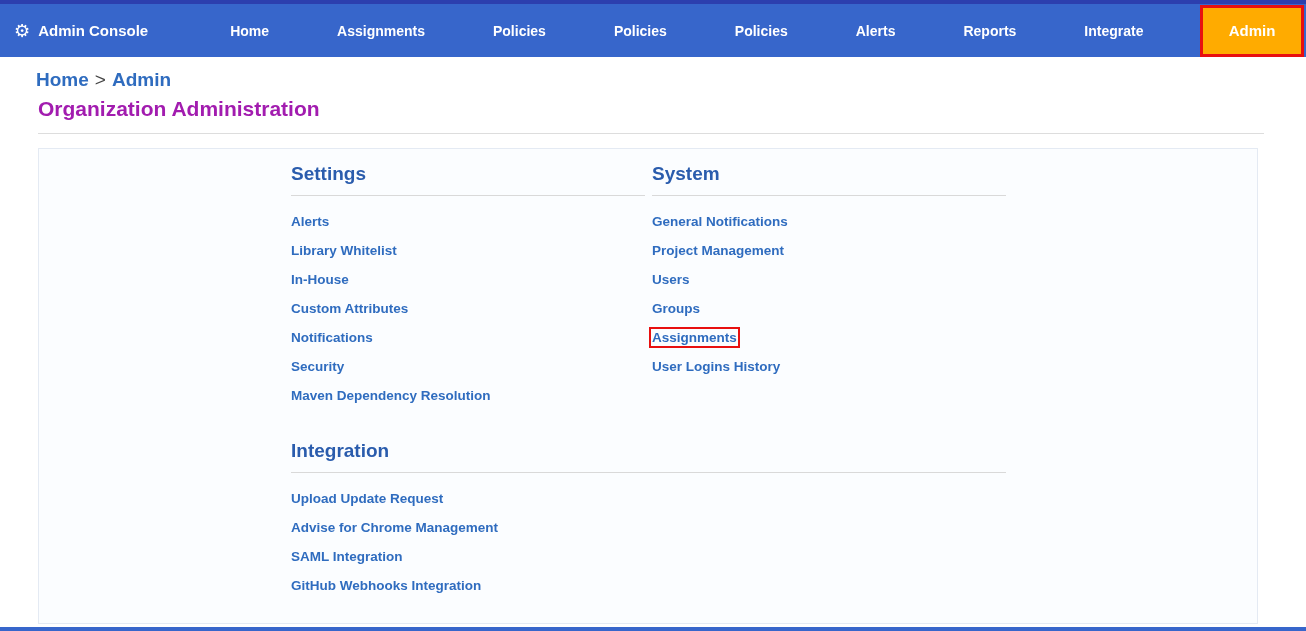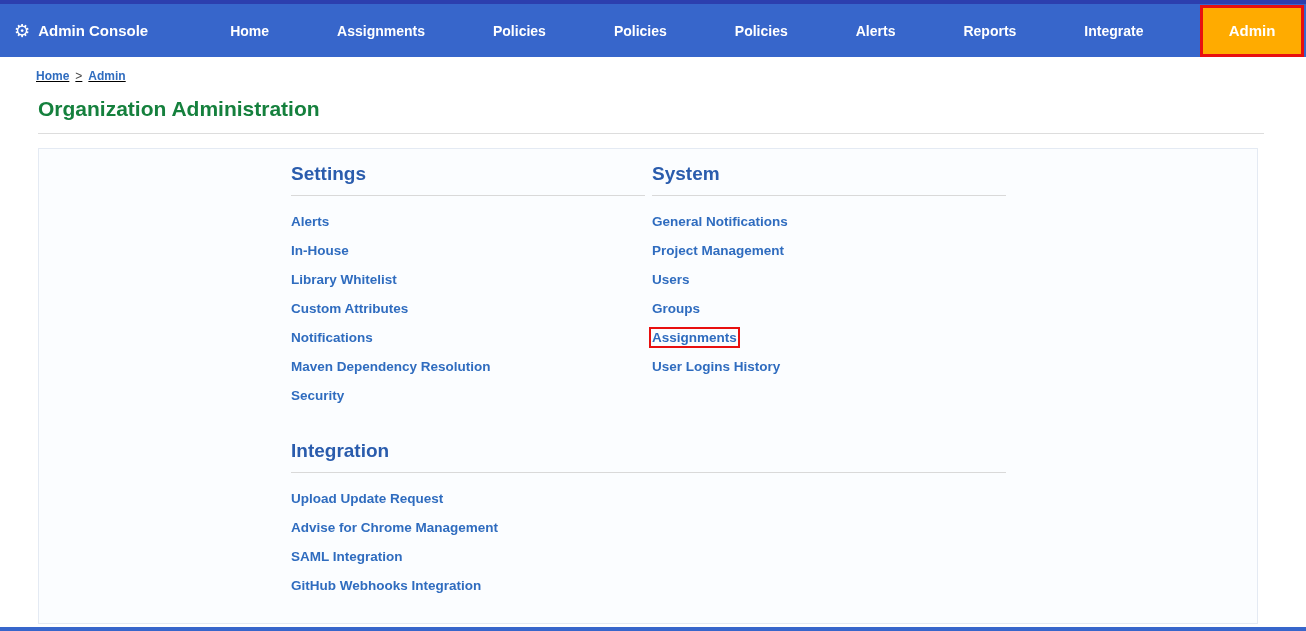--- a/index.html
+++ b/index.html
@@ -37,31 +37,30 @@
     background: #ffab00; color: #ffffff;
     font-family: inherit; font-weight: bold; font-size: 15px;
     border: 3px solid #e81010;
     width: 104px; height: 52px;
     cursor: pointer;
   }
 
   
   .breadcrumb {
     padding: 12px 0 0 36px;
-    font-size: 12px; font-weight: bold;
+    font-size: 19px; font-weight: bold;
     height: 30px;
-    text-decoration: underline;
   }
   .breadcrumb a { color: #2f6cbf; text-decoration: none; cursor: pointer; }
   .breadcrumb .sep { color: #444; margin: 0 6px; font-weight: normal; }
 
   .page-title {
     margin: 10px 8px 0 38px;
     font-size: 21px; font-weight: bold;
-    color: #15803d;
+    color: #a21caf;
   }
   .title-rule {
     border: none; border-top: 1px solid #dddddd;
     margin: 12px 42px 0 38px;
   }
 
   
   .panel {
     margin: 14px 48px 0 38px;
     height: 476px;
@@ -126,26 +125,26 @@
 <h1 class="page-title">Organization Administration</h1>
 <hr class="title-rule">
 
 <div class="panel">
   <div class="cols">
 
     <section class="section">
       <h2>Settings</h2>
       <ul>
         <li><a>Alerts</a></li>
+        <li><a>Library Whitelist</a></li>
         <li><a>In-House</a></li>
-        <li><a>Library Whitelist</a></li>
         <li><a>Custom Attributes</a></li>
         <li><a>Notifications</a></li>
+        <li><a>Security</a></li>
         <li><a>Maven Dependency Resolution</a></li>
-        <li><a>Security</a></li>
       </ul>
     </section>
 
     <section class="section">
       <h2>System</h2>
       <ul>
         <li><a>General Notifications</a></li>
         <li><a>Project Management</a></li>
         <li><a>Users</a></li>
         <li><a>Groups</a></li>

